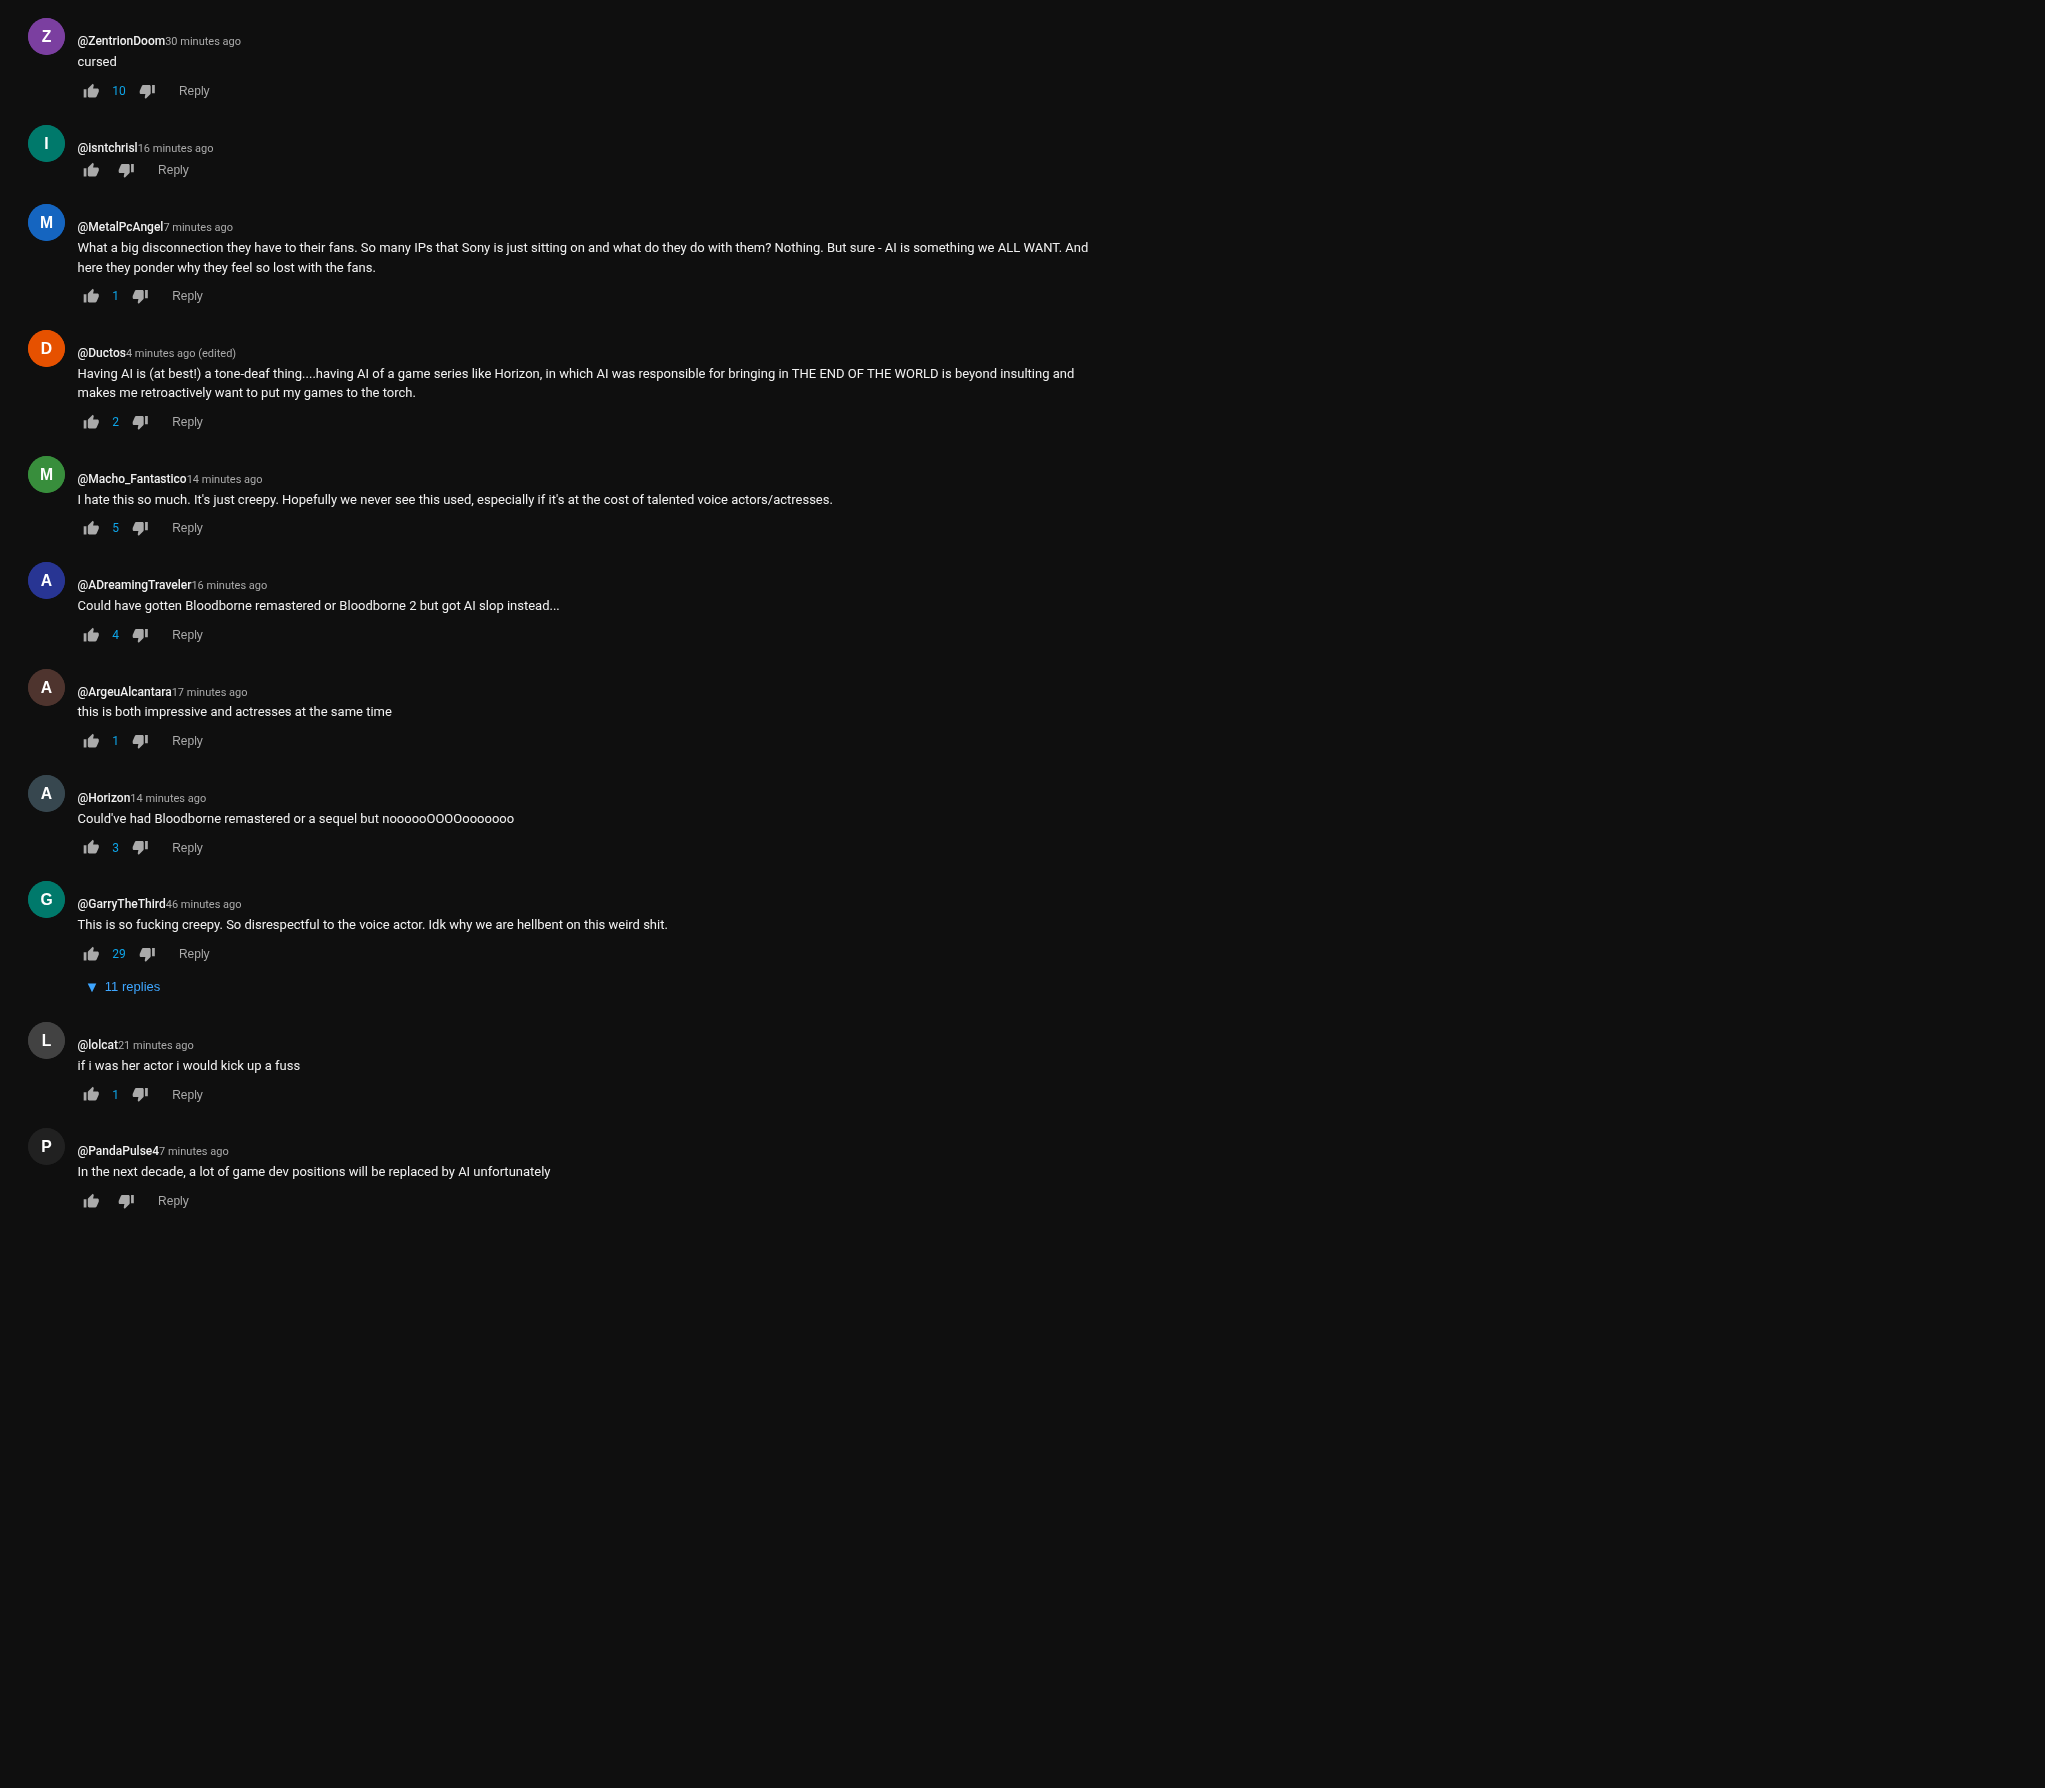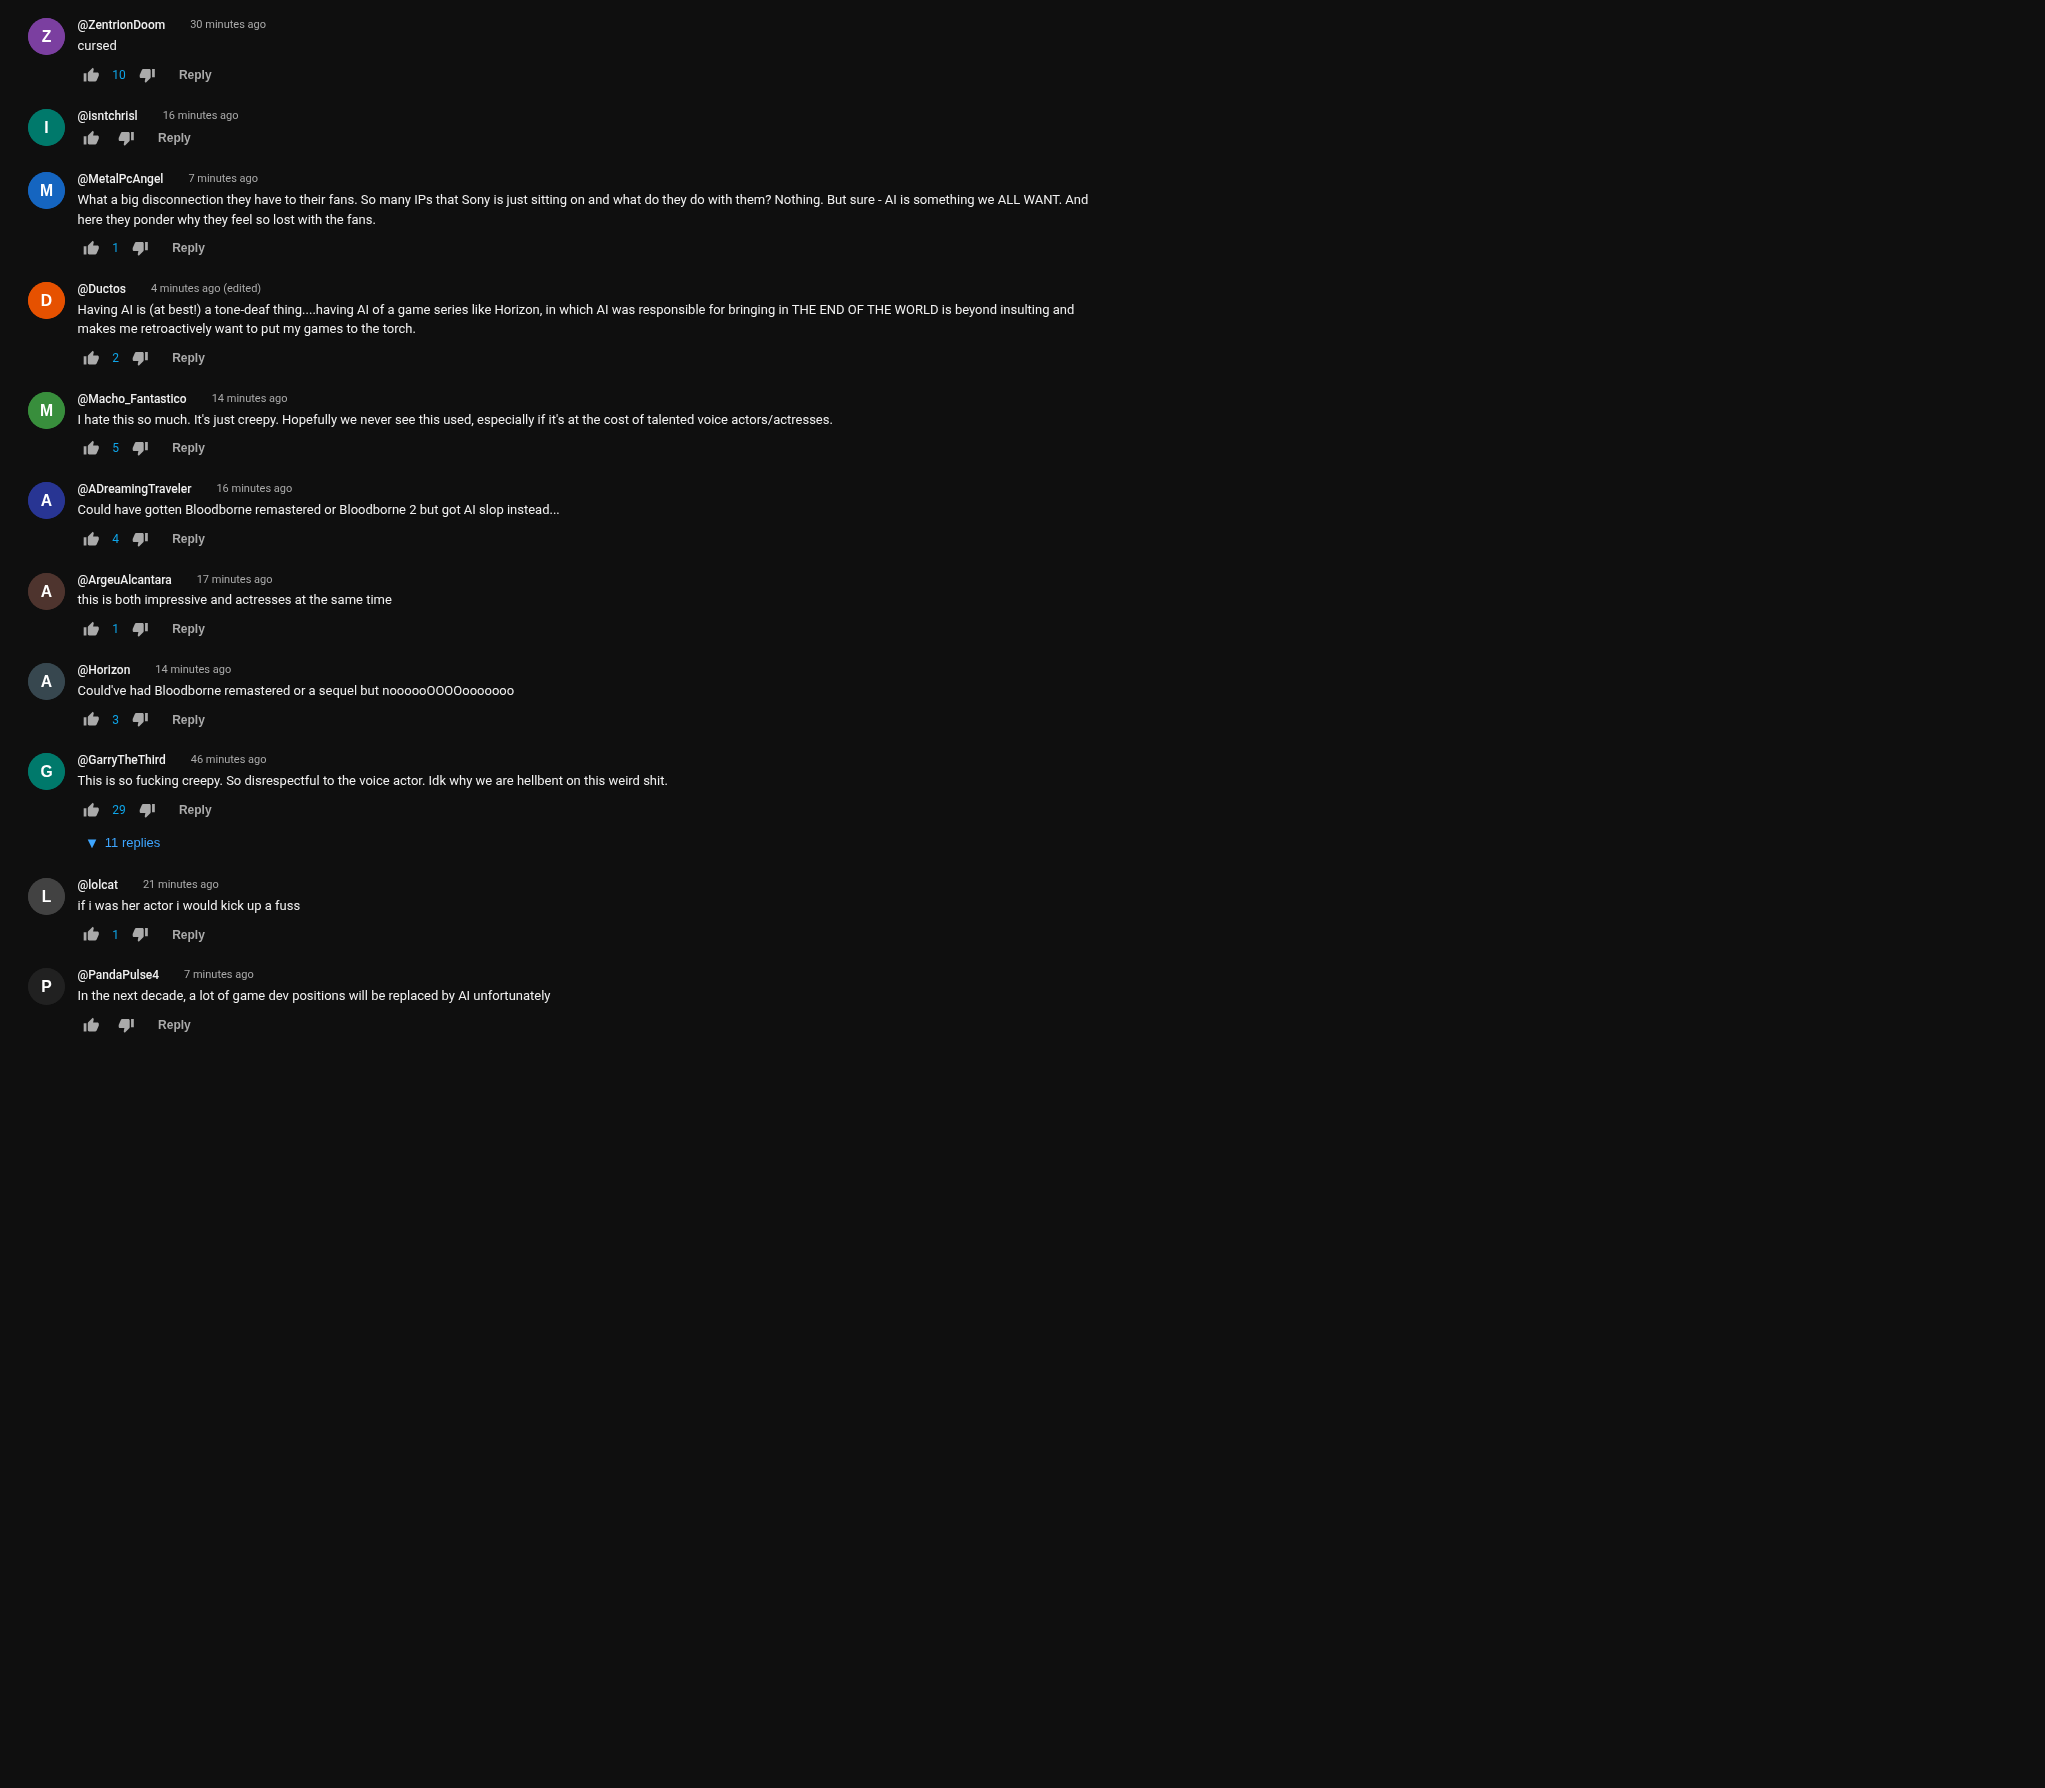--- a/index.html
+++ b/index.html
@@ -29,23 +29,24 @@
       font-weight: bold;
       font-size: 14.7px;
       color: #fff;
       overflow: hidden;
     }
     .comment-body {
       flex: 1;
     }
     .comment-header {
       display: flex;
-      align-items: flex-start;
-      gap: 25px;
+      align-items: flex-end;
+      gap: 0;
       margin-bottom: 3.7px;
+      margin-top: 16px;
     }
     .username {
       font-weight: 500;
       font-size: 12px;
       color: #f1f1f1;
     }
     .timestamp {
       font-size: 11px;
       color: #aaa;
     }
@@ -75,21 +76,21 @@
     .like-count {
       font-size: 12px;
       color: #0ea5e9;
     }
     .reply-btn {
       background: none;
       border: none;
       color: #aaa;
       cursor: pointer;
       font-size: 12px;
-      font-weight: 700;
+      font-weight: 400;
       padding: 3.7px 7.3px;
       border-radius: 3.7px;
       margin-left: 3.7px;
     }
     .replies-toggle {
       display: flex;
       align-items: center;
       gap: 5.5px;
       color: #3ea6ff;
       background: none;

